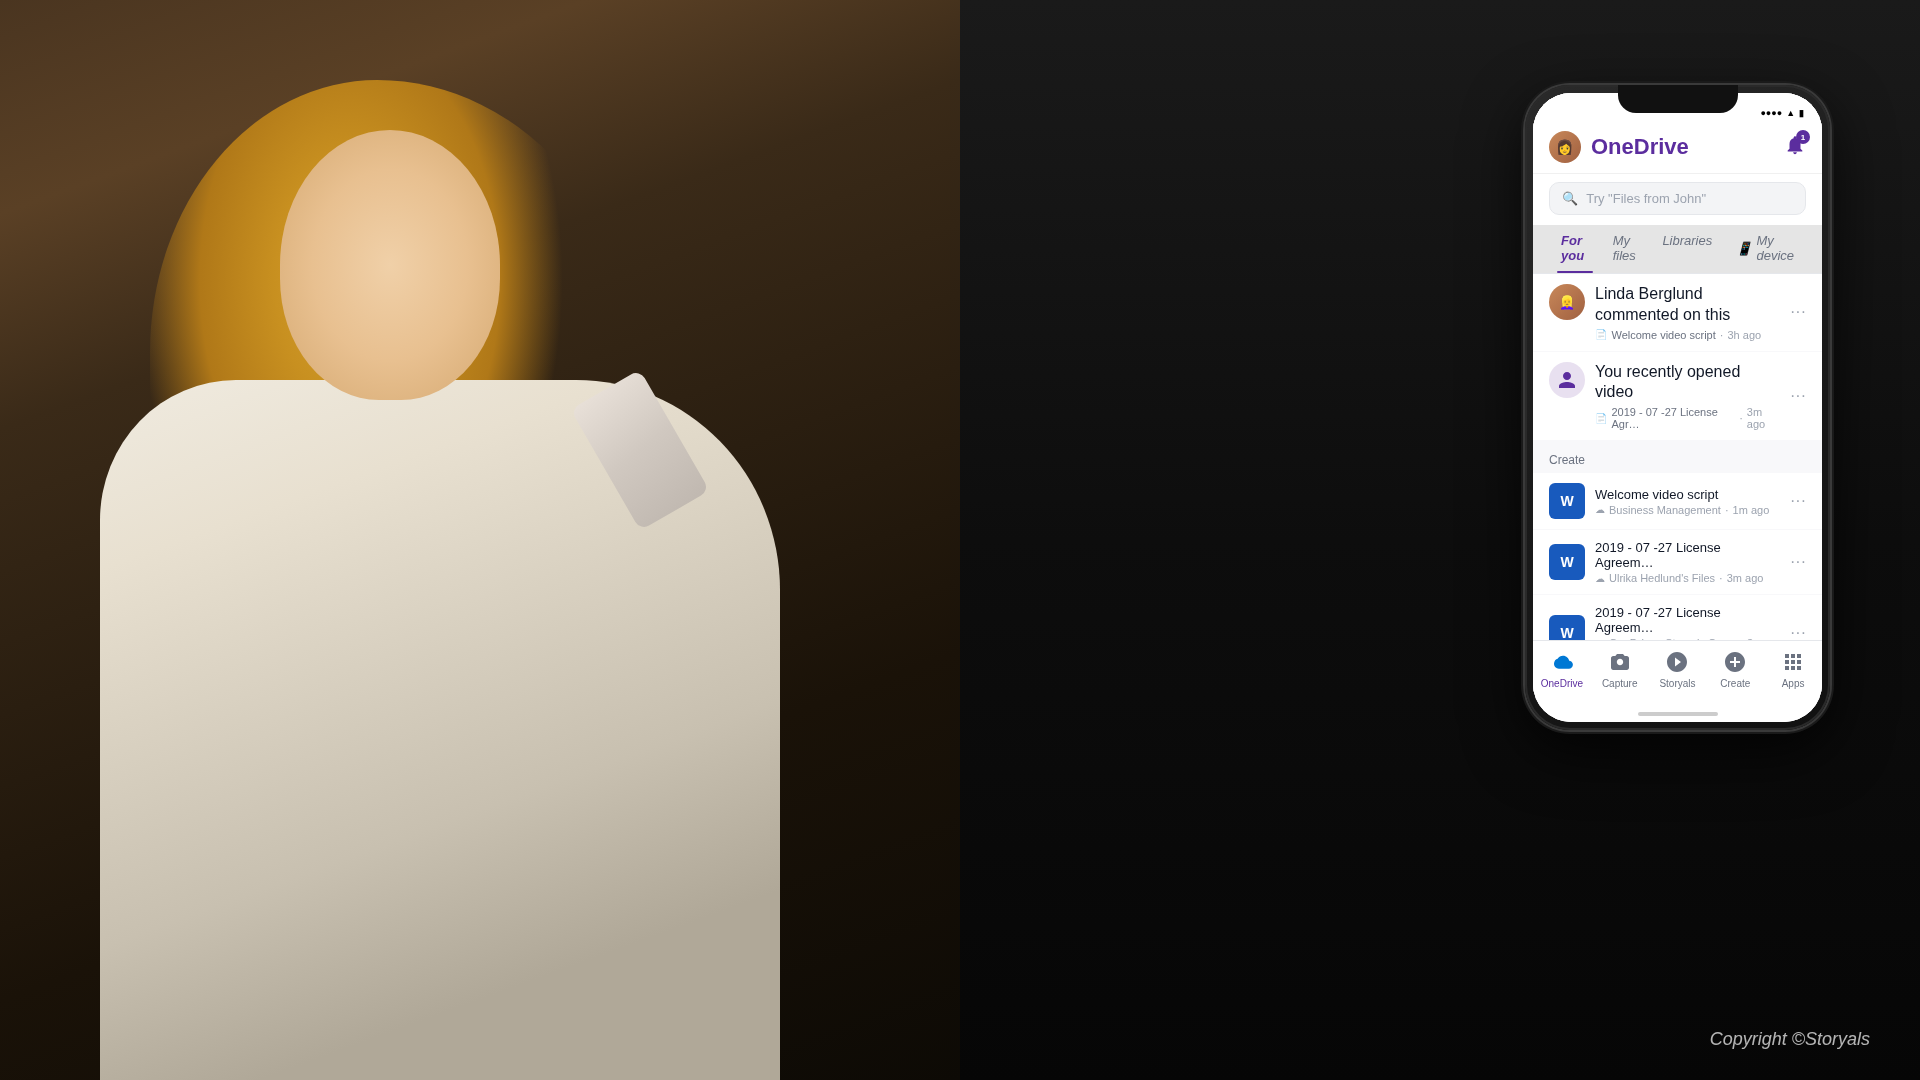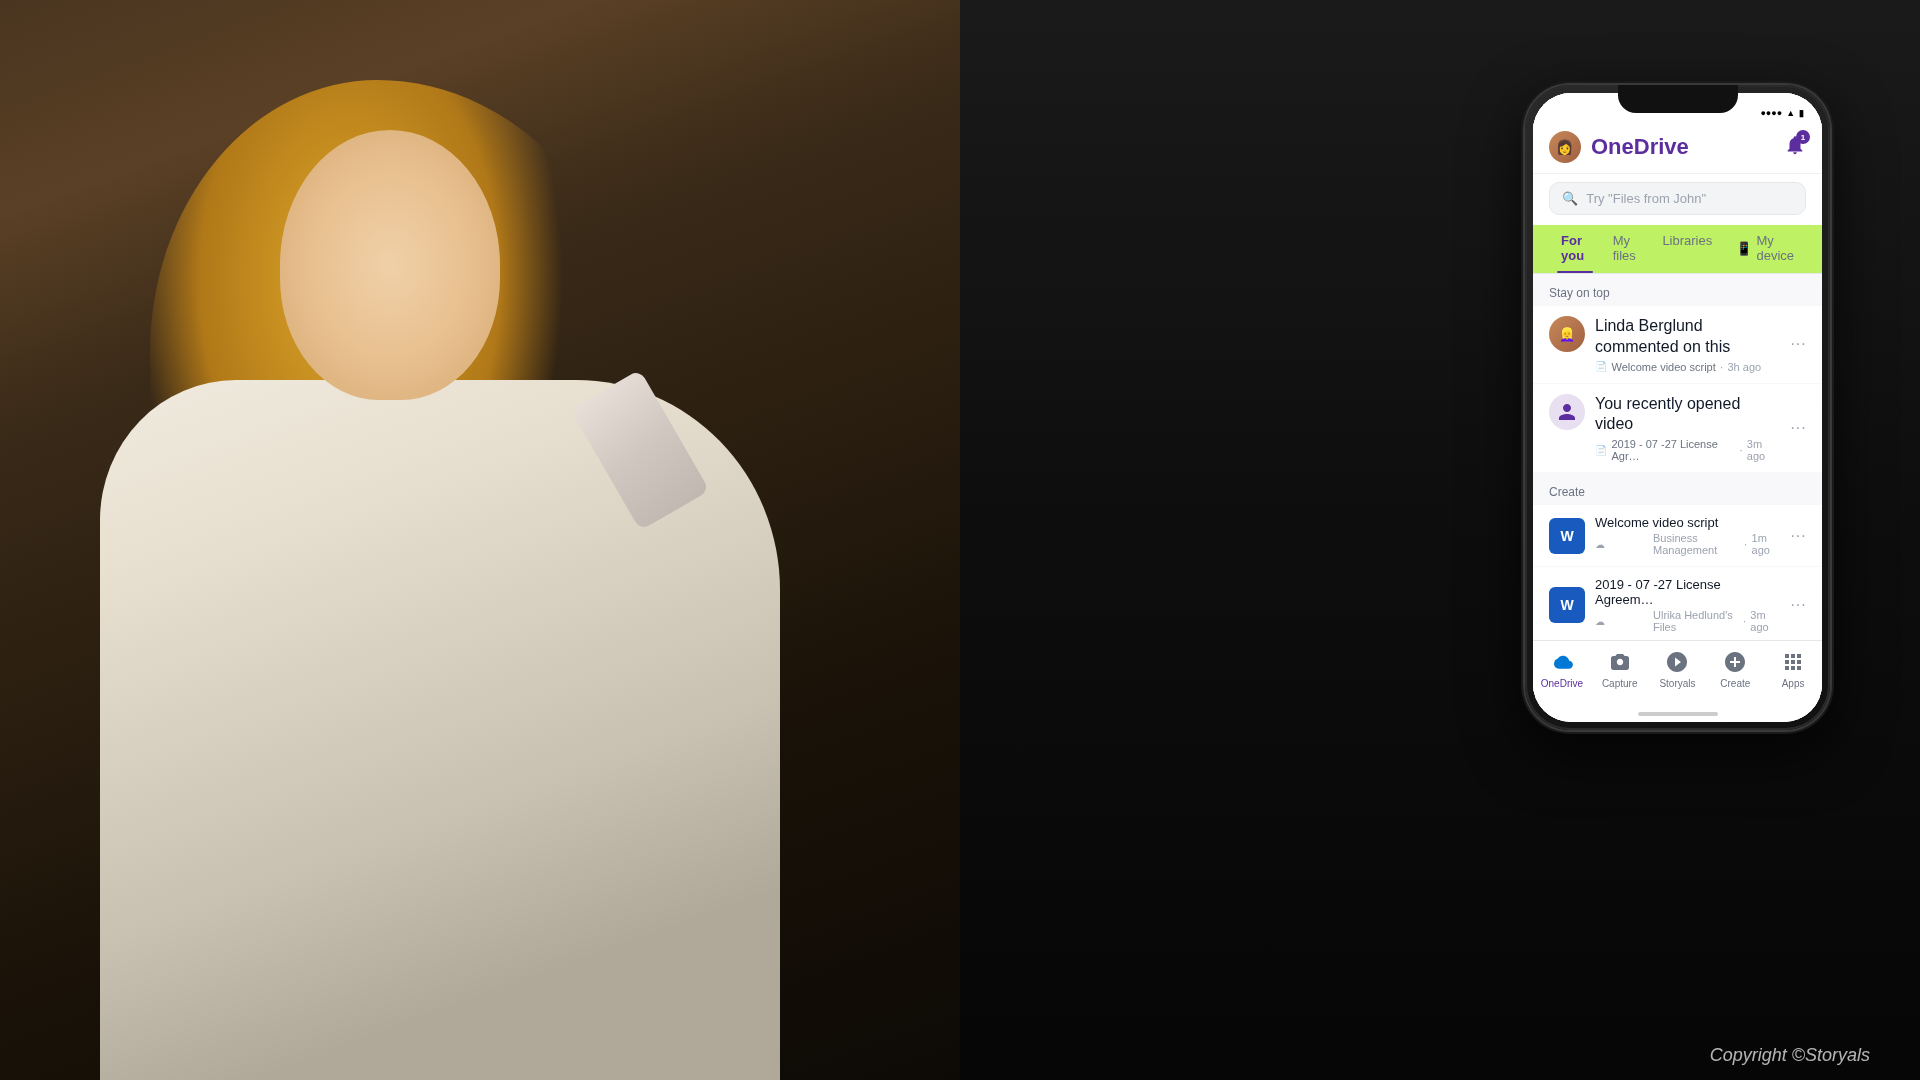--- a/index.html
+++ b/index.html
@@ -244,24 +244,25 @@
       color: #9ca3af;
     }
 
     .search-placeholder {
       font-size: 13px;
       color: #9ca3af;
     }
 
     
     .tabs-row {
-      background: #bef264;
+      background: #e5e5e5;
       display: flex;
       border-bottom: 1px solid #e5e7eb;
       padding: 0 16px;
+      font-style: italic;
     }
 
     .tab-item {
       padding: 8px 12px 10px;
       font-size: 13px;
       color: #6b7280;
       position: relative;
       cursor: pointer;
     }
 
@@ -426,21 +427,20 @@
     }
 
     .cloud-icon {
       font-size: 10px;
       color: #9ca3af;
     }
 
     .recent-location {
       font-size: 11px;
       color: #9ca3af;
-      margin-left: 44px;
     }
 
     
     .bottom-nav {
       position: absolute;
       bottom: 0; left: 0; right: 0;
       height: 82px;
       background: white;
       border-top: 1px solid #e5e7eb;
       display: flex;
@@ -487,21 +487,21 @@
       transform: translateX(-50%);
       width: 80px;
       height: 4px;
       background: #ccc;
       border-radius: 2px;
     }
 
     
     .copyright {
       position: absolute;
-      bottom: 14px;
+      bottom: 30px;
       right: 50px;
       color: rgba(255,255,255,0.7);
       font-size: 18px;
       font-style: italic;
       z-index: 5;
     }
   </style>
 </head>
 <body>
 
@@ -565,21 +565,20 @@
           <span>Libraries</span>
         </div>
         <div class="tab-item tab-device">
           <span>📱</span>
           <span>My device</span>
         </div>
       </div>
 
       <div class="section-content">
 
-        <div class="section-label">Stay on top</div>
 
         <div class="activity-card">
           <div class="activity-avatar">
             <span>👱‍♀</span>
           </div>
           <div class="activity-text">
             <div class="activity-title">Linda Berglund commented on this</div>
             <div class="activity-sub">
               <span class="file-icon-small">📄</span>
               <span class="activity-filename">Welcome video script</span>

